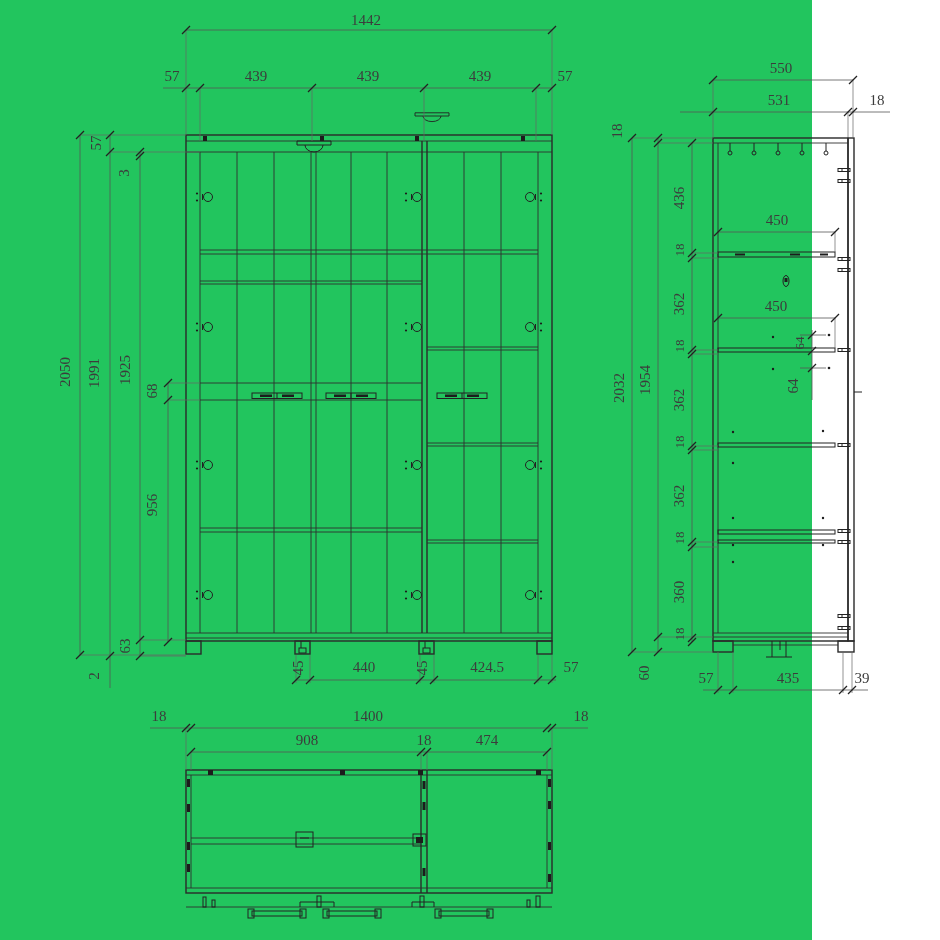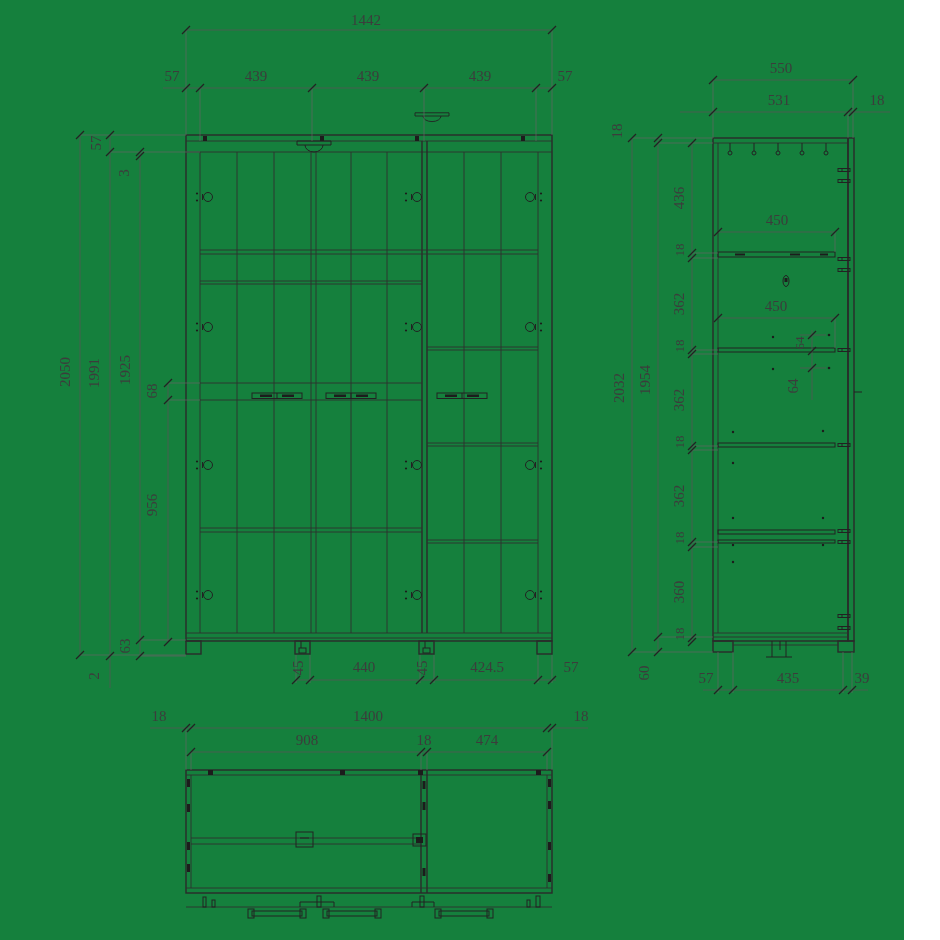--- a/index.html
+++ b/index.html
@@ -1,16 +1,16 @@
 <!DOCTYPE html>
 <html><head>
 <meta charset="utf-8">
 <style>
   html,body{margin:0;padding:0;background:#ffffff;}
-  .page{width:904px;height:940px;background:#15803d;position:relative;font-family:"Liberation Serif",serif;}
+  .page{width:812px;height:940px;background:#22c55e;position:relative;font-family:"Liberation Serif",serif;}
   svg{display:block;}
   .body-line{stroke:#2a2a2a;stroke-width:1.4;fill:none;}
   .thin-line{stroke:#2f2f2f;stroke-width:0.9;fill:none;}
   .dim-line{stroke:#555;stroke-width:0.8;fill:none;}
   .ext-line{stroke:#666;stroke-width:0.7;fill:none;}
   .tickmark{stroke:#222;stroke-width:1.3;fill:none;}
   .dim-text{font-family:"Liberation Serif",serif;font-size:15px;fill:#3c3c3c;}
   .dim-text-sm{font-family:"Liberation Serif",serif;font-size:13px;fill:#3c3c3c;}
   .fill-dark{fill:#1c1c1c;stroke:none;}
   .sym{stroke:#222;stroke-width:1;fill:none;}

